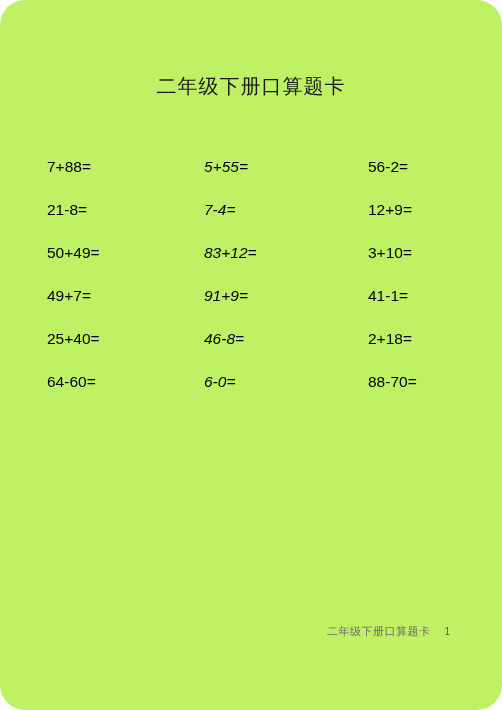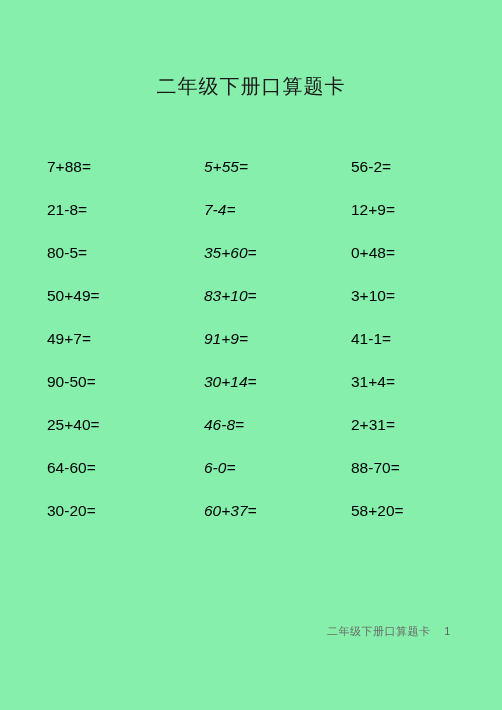--- a/index.html
+++ b/index.html
@@ -12,21 +12,22 @@
     height: 710px;
     position: relative;
     overflow: hidden;
     font-family: "Liberation Sans", sans-serif;
     -webkit-font-smoothing: antialiased;
   }
 
   #page {
     position: absolute;
     inset: 0;
-    background: #86efac;
+    background: #bef264;
+    border-radius: 25px;
   }
 
   
   #worksheet-title {
     position: absolute;
     top: 74px;
     left: 0;
     width: 502px;
     text-align: center;
     font-family: "Liberation Serif", "DejaVu Serif", serif;
@@ -56,21 +57,21 @@
     top: 0;
     font-family: "Liberation Sans", sans-serif;
     font-size: 15.5px;
     line-height: 20px;
     color: #000000;
     white-space: nowrap;
   }
 
   .problem-cell.col-0 { left: 47px; }
   .problem-cell.col-1 { left: 204px; font-style: italic; }
-  .problem-cell.col-2 { left: 351px; }
+  .problem-cell.col-2 { left: 368px; }
 
   
   #page-footer {
     position: absolute;
     top: 622px;
     left: 0;
     width: 502px;
     height: 18px;
     text-align: right;
     padding-right: 52px;
@@ -109,61 +110,46 @@
       <div class="problem-cell col-2">56-2=</div>
     </div>
 
 
     <div class="problem-row">
       <div class="problem-cell col-0">21-8=</div>
       <div class="problem-cell col-1">7-4=</div>
       <div class="problem-cell col-2">12+9=</div>
     </div>
 
-    <div class="problem-row">
-      <div class="problem-cell col-0">80-5=</div>
-      <div class="problem-cell col-1">35+60=</div>
-      <div class="problem-cell col-2">0+48=</div>
-    </div>
 
     <div class="problem-row">
       <div class="problem-cell col-0">50+49=</div>
-      <div class="problem-cell col-1">83+10=</div>
+      <div class="problem-cell col-1">83+12=</div>
       <div class="problem-cell col-2">3+10=</div>
     </div>
 
     <div class="problem-row">
       <div class="problem-cell col-0">49+7=</div>
       <div class="problem-cell col-1">91+9=</div>
       <div class="problem-cell col-2">41-1=</div>
     </div>
 
-    <div class="problem-row">
-      <div class="problem-cell col-0">90-50=</div>
-      <div class="problem-cell col-1">30+14=</div>
-      <div class="problem-cell col-2">31+4=</div>
-    </div>
 
     <div class="problem-row">
       <div class="problem-cell col-0">25+40=</div>
       <div class="problem-cell col-1">46-8=</div>
-      <div class="problem-cell col-2">2+31=</div>
+      <div class="problem-cell col-2">2+18=</div>
     </div>
 
     <div class="problem-row">
       <div class="problem-cell col-0">64-60=</div>
       <div class="problem-cell col-1">6-0=</div>
       <div class="problem-cell col-2">88-70=</div>
     </div>
 
-    <div class="problem-row">
-      <div class="problem-cell col-0">30-20=</div>
-      <div class="problem-cell col-1">60+37=</div>
-      <div class="problem-cell col-2">58+20=</div>
-    </div>
 
   </div>
 
   <div id="page-footer">
     <span id="footer-title">二年级下册口算题卡</span><span id="footer-page-number">1</span>
   </div>
 
 </div>
 
 </body></html>

